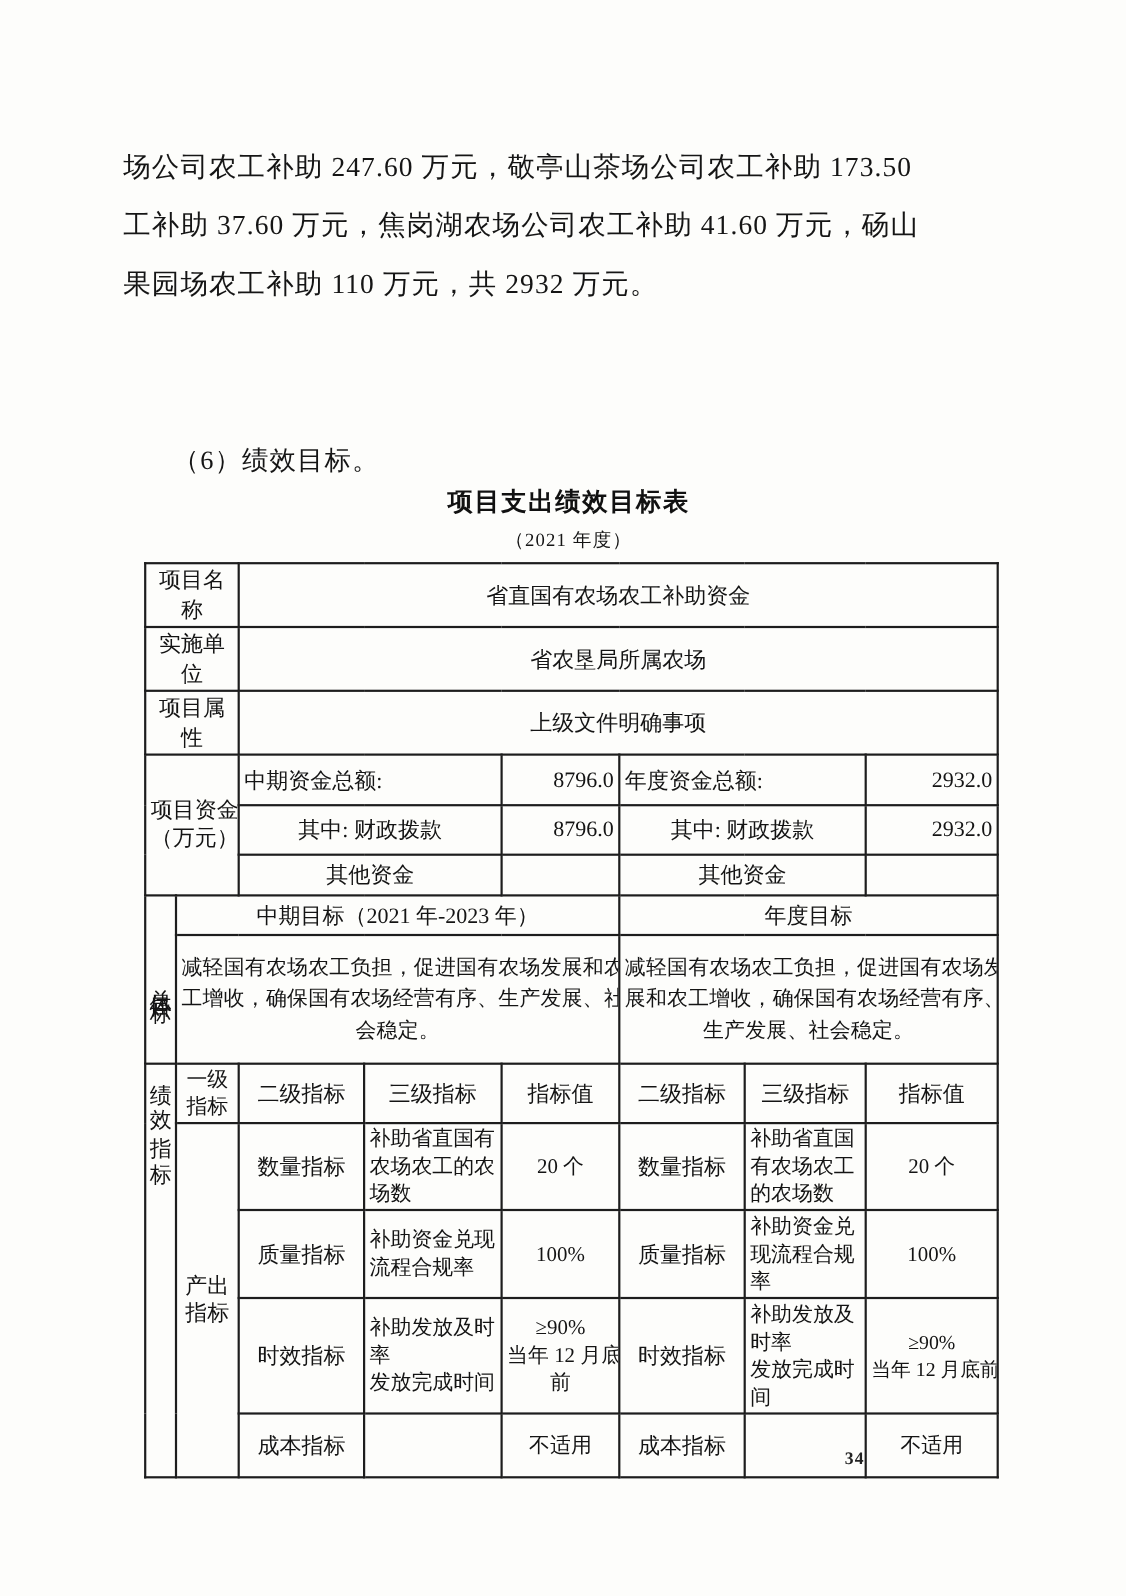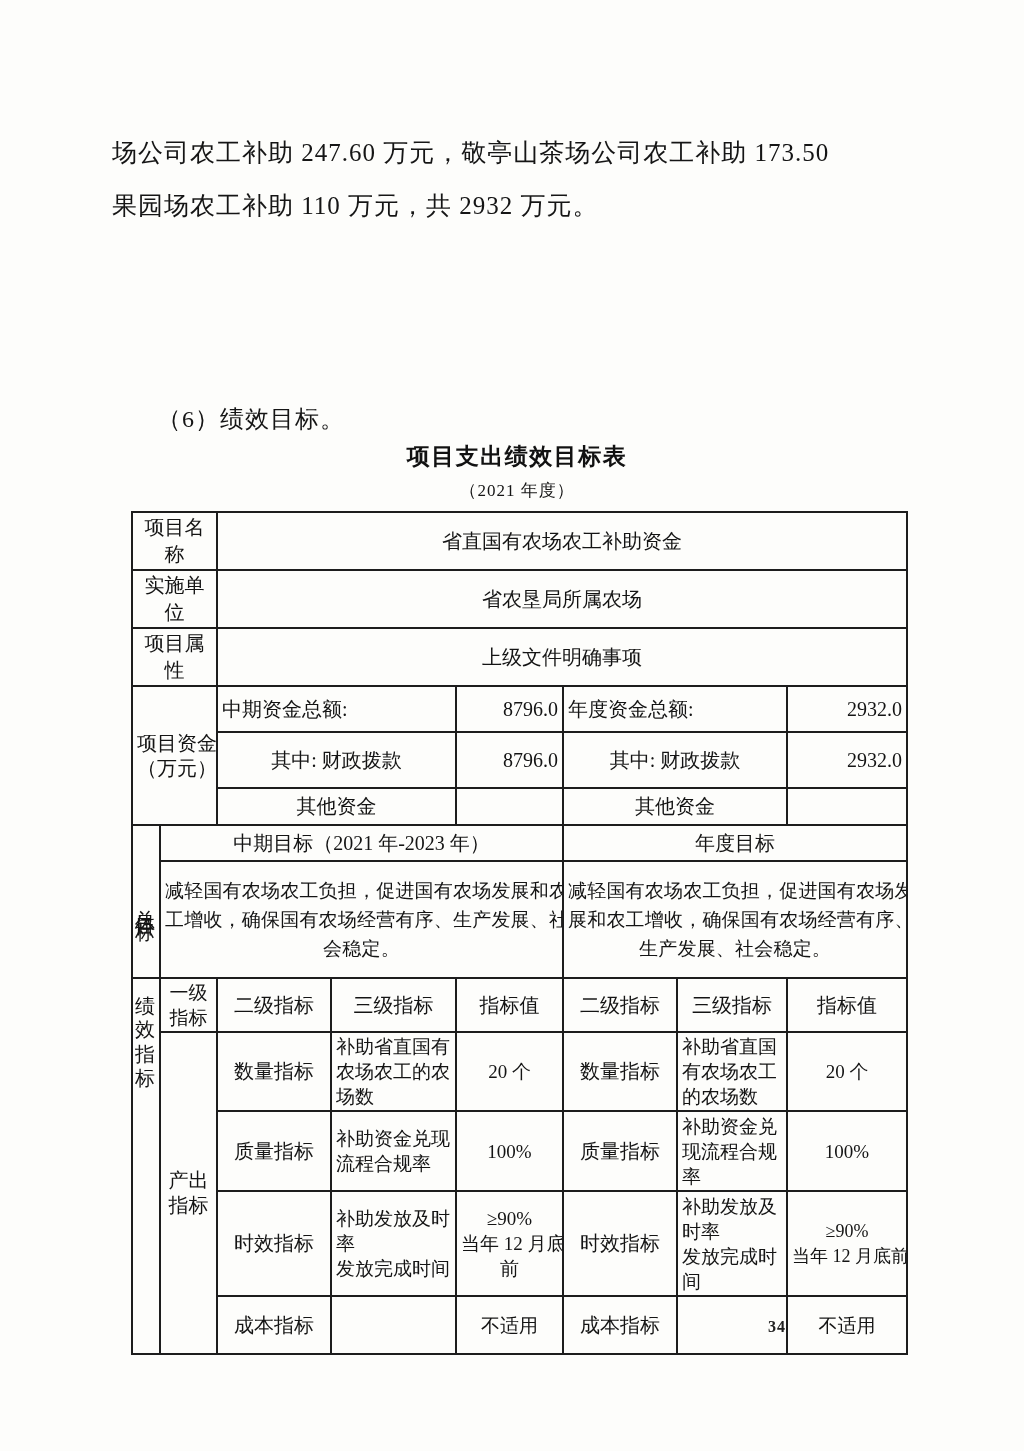--- a/index.html
+++ b/index.html
@@ -64,20 +64,21 @@
     font-size:16px;font-weight:bold;color:#222;letter-spacing:1px;
   }
 </style>
 </head>
 <body>
 
 <div>
 
   <div class="para">
     <div class="pline">场公司农工补助 247.60 万元，敬亭山茶场公司农工补助 173.50</div>
+    <div class="pline">工补助 37.60 万元，焦岗湖农场公司农工补助 41.60 万元，砀山</div>
     <div class="pline">果园场农工补助 110 万元，共 2932 万元。</div>
   </div>
 
   <div class="section-line">（6）绩效目标。</div>
 
   <div class="tbl-title">项目支出绩效目标表</div>
   <div class="tbl-subtitle">（2021 年度）</div>
 
   <table class="main">
     <colgroup>
@@ -104,21 +105,21 @@
         <td colspan="6" class="c">上级文件明确事项</td>
       </tr>
       <tr style="height:46px">
         <td colspan="2" rowspan="3" class="two">项目资金
 （万元）</td>
         <td colspan="2" class="l">中期资金总额:</td>
         <td class="r">8796.0</td>
         <td colspan="2" class="l">年度资金总额:</td>
         <td class="r">2932.0</td>
       </tr>
-      <tr style="height:56px">
+      <tr style="height:45px">
         <td colspan="2" class="c">其中: 财政拨款</td>
         <td class="r">8796.0</td>
         <td colspan="2" class="c">其中: 财政拨款</td>
         <td class="r">2932.0</td>
       </tr>
       <tr style="height:37px">
         <td colspan="2" class="c">其他资金</td>
         <td class="r"></td>
         <td colspan="2" class="c">其他资金</td>
         <td class="r"></td>

